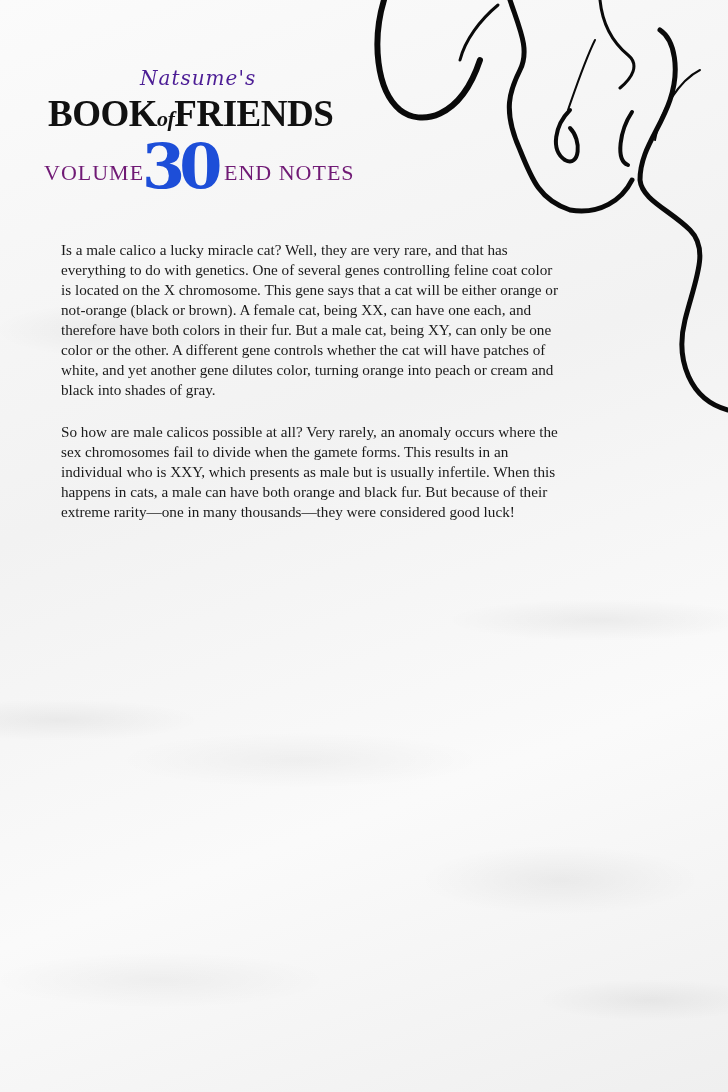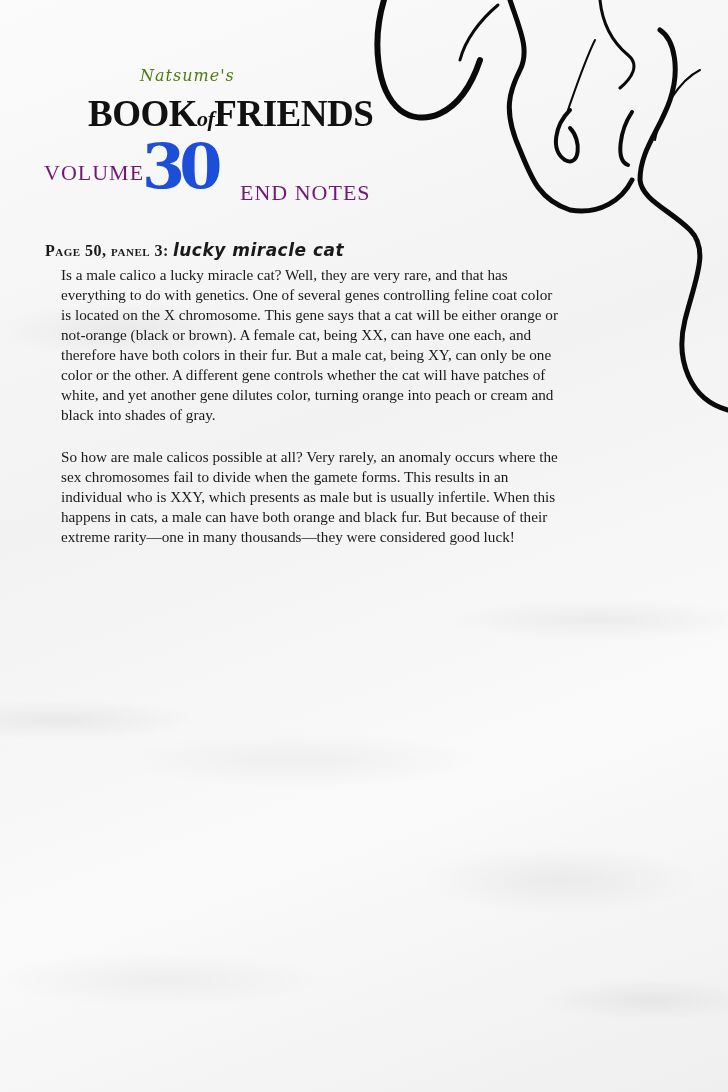--- a/index.html
+++ b/index.html
@@ -18,40 +18,40 @@
       radial-gradient(ellipse 200px 50px at 560px 880px, rgba(0,0,0,0.05), transparent 70%),
       radial-gradient(ellipse 240px 40px at 160px 980px, rgba(0,0,0,0.04), transparent 70%),
       radial-gradient(ellipse 160px 30px at 650px 1000px, rgba(0,0,0,0.05), transparent 70%),
       radial-gradient(ellipse 200px 30px at 60px 720px, rgba(0,0,0,0.05), transparent 70%),
       linear-gradient(160deg, #fbfbfb 0%, #f2f2f2 40%, #fafafa 70%, #efefef 100%);
   }
   .header { position: absolute; left: 48px; top: 64px; width: 320px; }
   .natsume {
     position: absolute; left: 92px; top: 2px;
     font-family: "DejaVu Serif", serif; font-style: italic;
-    font-size: 16px; letter-spacing: 1px; color: #4d7c0f;
+    font-size: 20px; letter-spacing: 1px; color: #4c1d95;
   }
   .book-title {
     position: absolute; left: 0; top: 28px;
     font-family: "Liberation Serif", serif; font-weight: bold;
-    font-size: 37px; letter-spacing: -0.5px; color: #111; white-space: nowrap; margin-left: 40px;
+    font-size: 37px; letter-spacing: -0.5px; color: #111; white-space: nowrap;
   }
   .book-title .of { font-size: 22px; font-style: italic; }
   .volume-row { position: absolute; left: -4px; top: 72px; white-space: nowrap; height: 70px; }
   .volume-label, .endnotes-label {
     position: absolute; top: 24px;
     font-size: 22px; letter-spacing: 1px; color: #701a75;
   }
   .volume-label { left: 0; }
   .vol-number {
     position: absolute; left: 98px; top: -6px;
     font-family: "DejaVu Serif", serif; font-weight: bold;
     font-size: 62px; letter-spacing: -6px; color: #1d4ed8;
   }
-  .endnotes-label { left: 196px; margin-top: 20px; }
+  .endnotes-label { left: 180px; }
   .content { position: absolute; left: 45px; top: 240px; width: 520px; }
   .note-heading { font-size: 16px; margin: 0 0 4px 0; line-height: 20px; color: #1a1a1a; }
   .note-heading .sc { font-variant: small-caps; letter-spacing: 0.5px; }
   .note-heading .hand {
     font-family: "DejaVu Sans", sans-serif; font-style: italic; font-weight: bold;
     font-size: 17px; letter-spacing: 0.5px;
   }
   .para { font-size: 15.2px; line-height: 20px; margin: 0 0 22px 16px; }
   .swirls { position: absolute; left: 370px; top: 0; width: 358px; height: 420px; }
 </style>
@@ -81,20 +81,16 @@
   </div>
   <div class="volume-row">
     <span class="volume-label">VOLUME</span>
     <span class="vol-number">30</span>
     <span class="endnotes-label">END NOTES</span>
   </div>
 </div>
 
 <div class="content">
   <div class="note">
-    <h3 class="note-heading">
-      <span class="sc">Page 50, panel 3:</span>
-      <span class="hand">lucky miracle cat</span>
-    </h3>
     <p class="para">Is a male calico a lucky miracle cat? Well, they are very rare, and that has everything to do with genetics. One of several genes controlling feline coat color is located on the X chromosome. This gene says that a cat will be either orange or not-orange (black or brown). A female cat, being XX, can have one each, and therefore have both colors in their fur. But a male cat, being XY, can only be one color or the other. A different gene controls whether the cat will have patches of white, and yet another gene dilutes color, turning orange into peach or cream and black into shades of gray.</p>
     <p class="para">So how are male calicos possible at all? Very rarely, an anomaly occurs where the sex chromosomes fail to divide when the gamete forms. This results in an individual who is XXY, which presents as male but is usually infertile. When this happens in cats, a male can have both orange and black fur. But because of their extreme rarity—one in many thousands—they were considered good luck!</p>
   </div>
 </div>
 
 </body></html>

